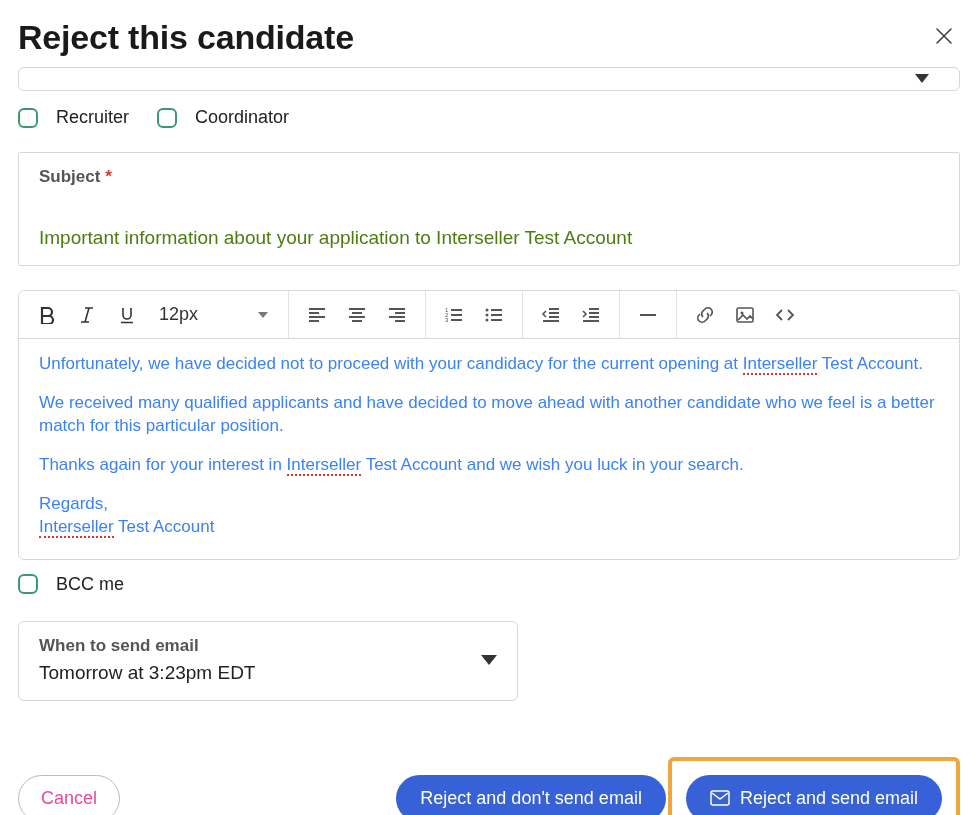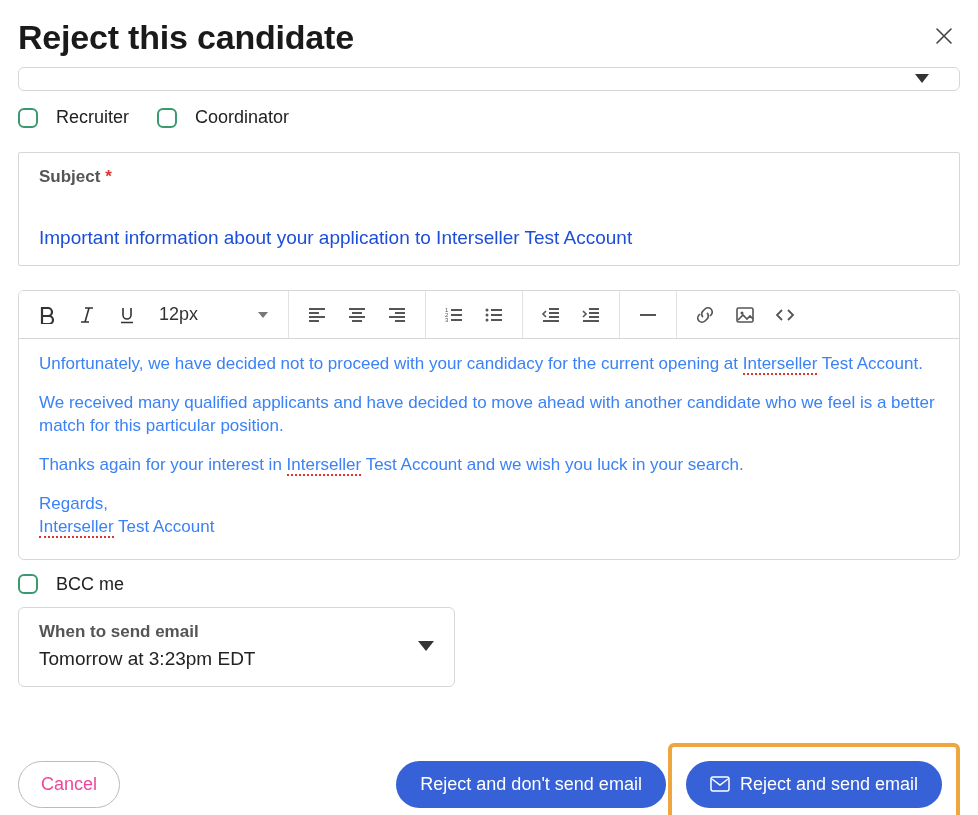--- a/index.html
+++ b/index.html
@@ -82,21 +82,21 @@
   }
   .field-label {
     font-size: 17px;
     font-weight: 600;
     color: #555;
     margin-bottom: 6px;
   }
   .req { color: #d33; }
   .subject-value {
     font-size: 19px;
-    color: #1d4ed8;
+    color: #4d7c0f;
     margin-top: 40px;
   }
 
   
   .editor-wrap {
     border: 1px solid #d7d7d7;
     border-radius: 6px;
     overflow: hidden;
   }
   .toolbar {
@@ -151,27 +151,27 @@
   .editor-body p:last-child { margin-bottom:0; }
   .spellmark {
     border-bottom: 2px dotted #d33;
   }
 
   .bcc-row {
     display: flex;
     align-items: center;
     gap: 18px;
     margin-top: 14px;
-    margin-bottom: 12px;
+    margin-bottom: 26px;
   }
 
   .send-when {
     border: 1px solid #d7d7d7;
     border-radius: 6px;
-    width: 437px;
+    width: 500px;
     padding: 14px 20px 16px;
     display: flex;
     justify-content: space-between;
     align-items: center;
     margin-bottom: 56px;
   }
   .send-when-inner { }
   .send-when .value {
     font-size: 19px;
     color: #222;

